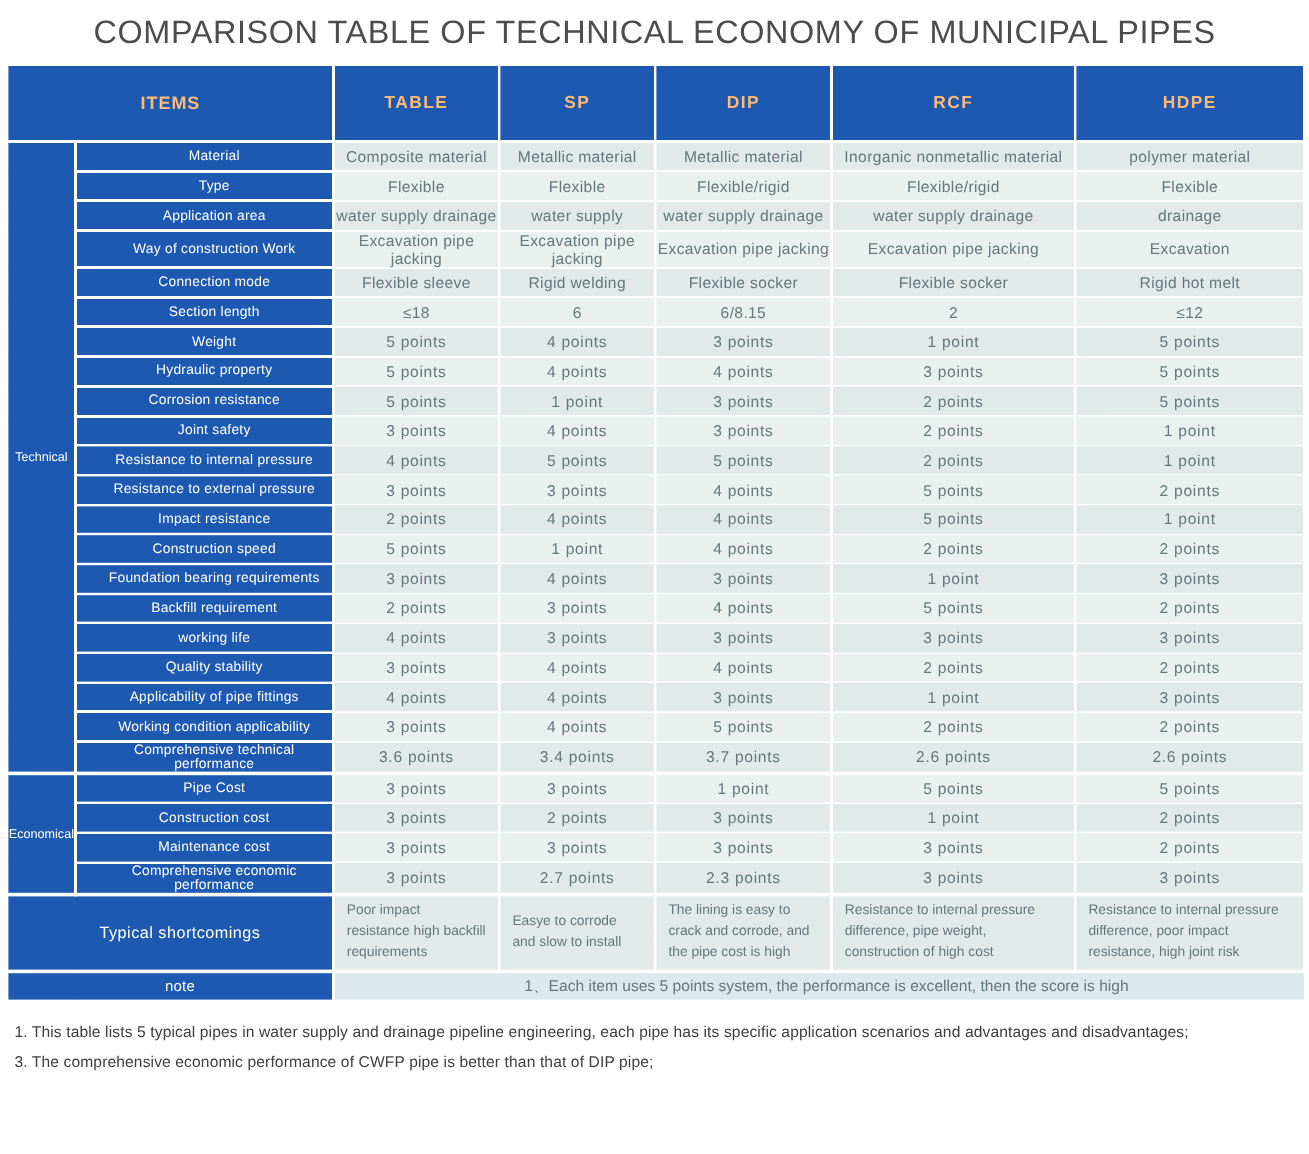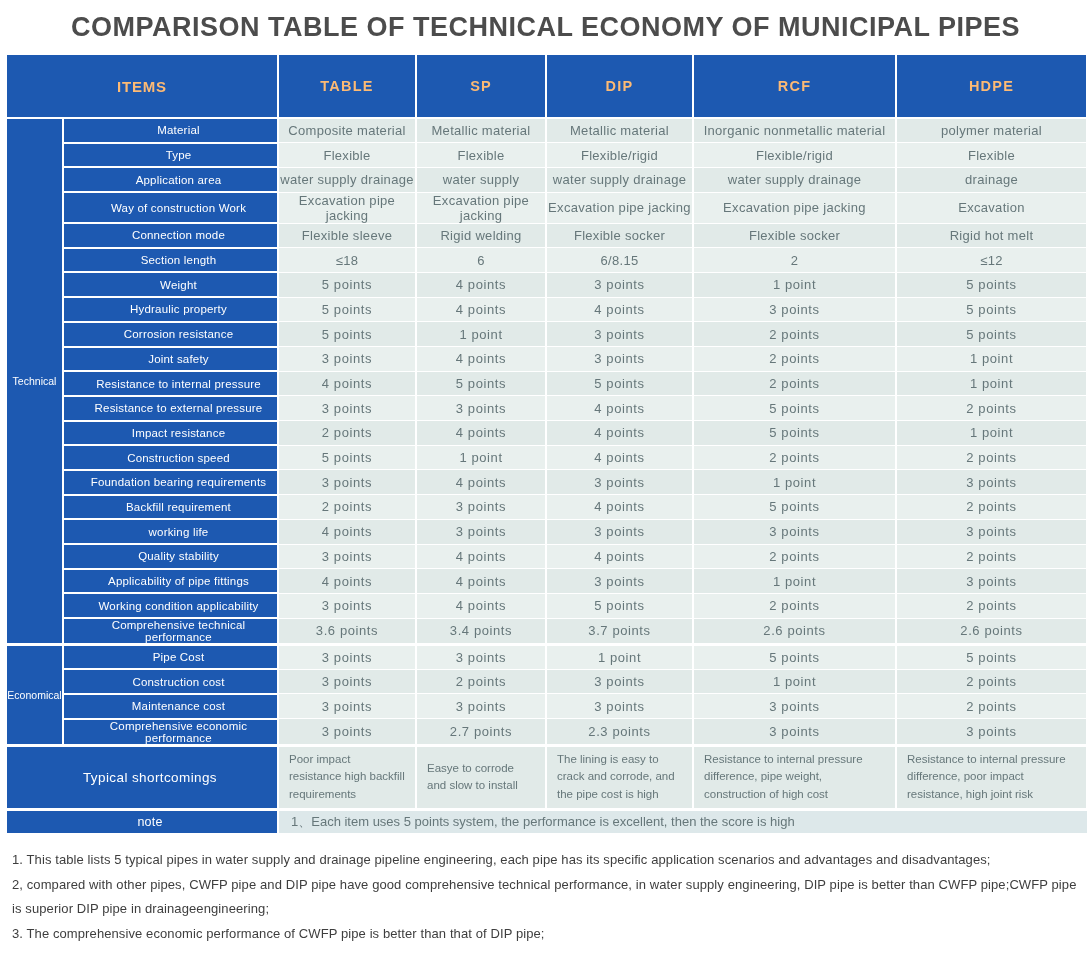--- a/index.html
+++ b/index.html
@@ -14,21 +14,21 @@
   }
   html,body{
     margin:0;padding:0;width:1091px;height:962px;overflow:hidden;
     background:var(--white);
     font-family:"Liberation Sans", sans-serif;
   }
   .page-title{
     margin:12px 0 10px;
     text-align:center;
     font-size:27px;
-    font-weight:700;
+    font-weight:400;
     letter-spacing:.5px;
     color:var(--title-color);
   }
   table.cmp{
     border-collapse:collapse;
     table-layout:fixed;
     width:1081px;
     margin-left:5px;
     background:var(--white);
   }
@@ -78,21 +78,21 @@
     text-align:left;vertical-align:middle;
     padding:4px 10px;
     border:1px solid var(--white);
     border-left-width:2px;border-right-width:2px;
   }
   tr.note-row{height:24px;}
   td.note-cell{
     background:var(--note-bg);
     color:var(--value-text);
     font-size:13px;
-    text-align:left;vertical-align:middle;
+    text-align:center;vertical-align:middle;
     padding-left:12px;
     border:1px solid var(--white);
   }
   .description{
     margin:13px 10px 0 12px;
     width:1070px;
     color:var(--desc-color);
     font-size:13px;
   }
   .description p{margin:0;line-height:1.92;letter-spacing:.1px;}
@@ -337,17 +337,16 @@
         </tr>
         <tr class="note-row section-start">
           <td colspan="2" class="label-cell note-label">note</td>
           <td colspan="5" class="note-cell">1、Each item uses 5 points system, the performance is excellent, then the score is high</td>
         </tr>
       </tbody>
   </table>
 
   <div class="description">
     <p>1. This table lists 5 typical pipes in water supply and drainage pipeline engineering, each pipe has its specific application scenarios and advantages and disadvantages;</p>
-    <p>2, compared with other pipes, CWFP pipe and DIP pipe have good comprehensive technical performance, in water supply engineering, DIP pipe is better than CWFP pipe;CWFP pipe is superior DIP pipe in drainageengineering;</p>
     <p>3. The comprehensive economic performance of CWFP pipe is better than that of DIP pipe;</p>
   </div>
 
 </div>
 
 </body></html>

